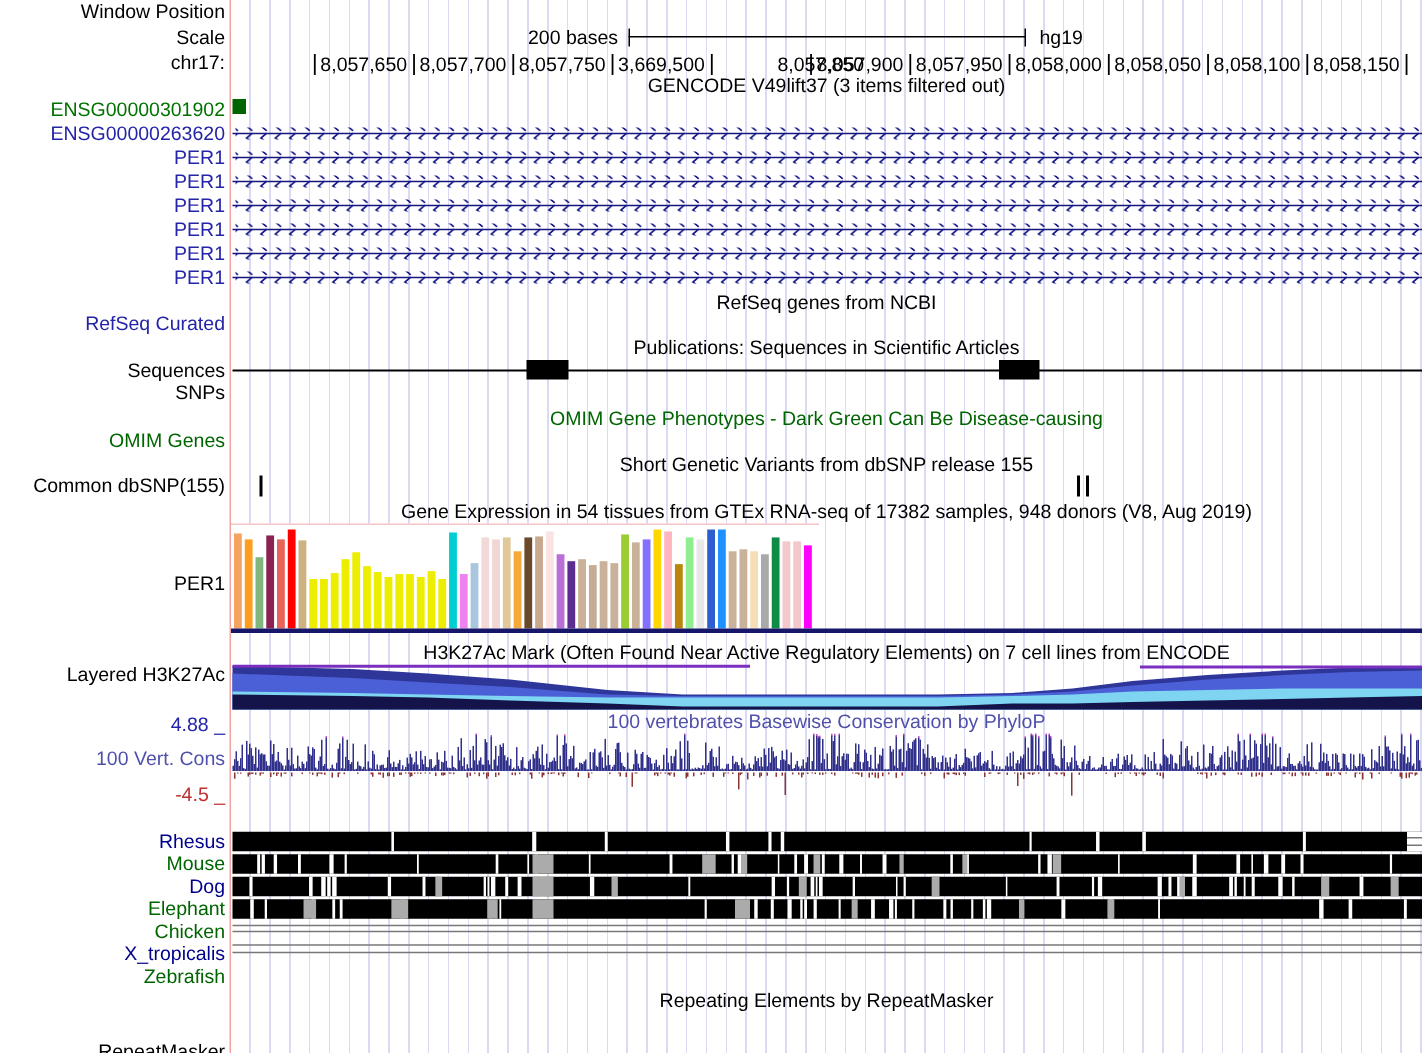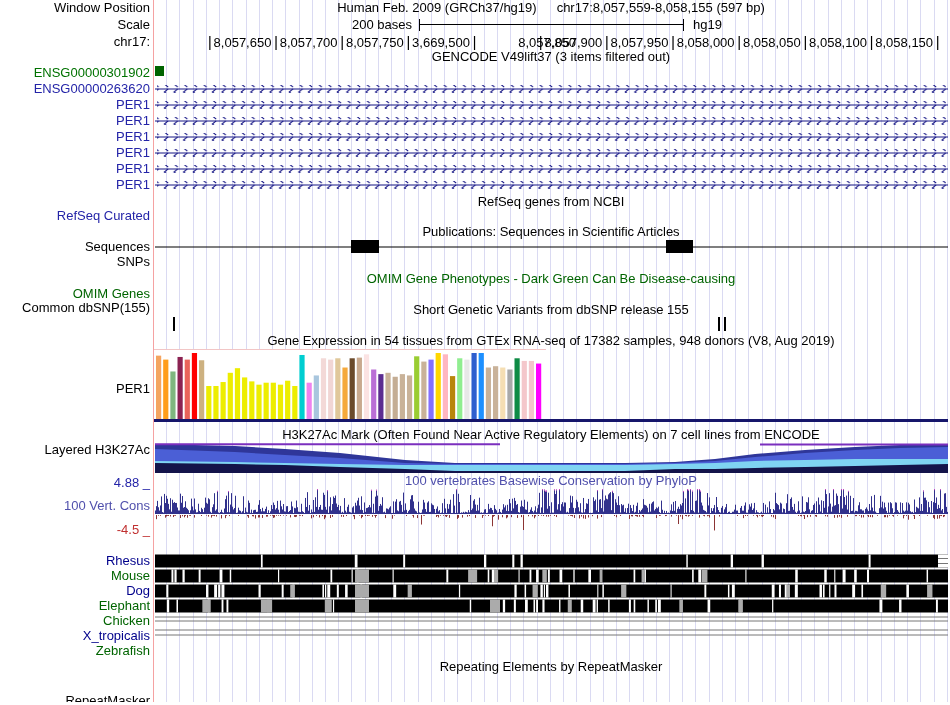--- a/index.html
+++ b/index.html
@@ -1349,23 +1349,20 @@
       <rect x="679.3269403010266" y="599.5" width="3.62134218291442" height="13" fill="#ABABAB"></rect>
       <rect x="202.35897605556949" y="599.5" width="8.363049092871625" height="13" fill="#ABABAB"></rect>
       <rect x="490" y="599.5" width="10" height="13" fill="#ABABAB"></rect>
       <line x1="155" y1="617" x2="948" y2="617" stroke="#777" stroke-width="1"></line>
       <line x1="155" y1="621" x2="948" y2="621" stroke="#777" stroke-width="1"></line>
       <line x1="155" y1="630" x2="948" y2="630" stroke="#777" stroke-width="1"></line>
       <line x1="155" y1="635" x2="948" y2="635" stroke="#777" stroke-width="1"></line>
     </svg>
 
   <div class="llabel c-black" style="top:1px">Window Position</div>
-  <div class="ctitle c-black" style="top:1px">
-    <span>Human Feb. 2009 (GRCh37/hg19)</span><span style="display:inline-block;width:20px"></span><span>chr17:8,057,559-8,058,155 (597 bp)</span>
-  </div>
 
   <div class="llabel c-black" style="top:18px">Scale</div>
   <div class="abs c-black" style="left:320px;top:18px;width:92px;text-align:right">200 bases</div>
   <div class="scalebar" style="left:419px;top:24px;width:265px;height:1.4px"></div>
   <div class="scalebar" style="left:419px;top:19px;width:1.4px;height:12px"></div>
   <div class="scalebar" style="left:683px;top:19px;width:1.4px;height:12px"></div>
   <div class="abs c-black" style="left:693px;top:18px">hg19</div>
 
   <div class="llabel c-black" style="top:35px">chr17:</div>
   <div id="ruler-labels">
@@ -1396,21 +1393,21 @@
   <div class="llabel c-blue" style="top:209px">RefSeq Curated</div>
 
   <div class="ctitle c-black" style="top:225px">Publications: Sequences in Scientific Articles</div>
   <div class="llabel c-black" style="top:240px">Sequences</div>
   <div class="llabel c-black" style="top:255px">SNPs</div>
 
   <div class="ctitle c-dgreen" style="top:272px">OMIM Gene Phenotypes - Dark Green Can Be Disease-causing</div>
   <div class="llabel c-dgreen" style="top:287px">OMIM Genes</div>
 
   <div class="ctitle c-black" style="top:303px">Short Genetic Variants from dbSNP release 155</div>
-  <div class="llabel c-black" style="top:301px">Common dbSNP(155)</div>
+  <div class="llabel c-black" style="top:317px">Common dbSNP(155)</div>
 
   <div class="ctitle c-black" style="top:334px">Gene Expression in 54 tissues from GTEx RNA-seq of 17382 samples, 948 donors (V8, Aug 2019)</div>
   <div class="llabel c-black" style="top:382px">PER1</div>
 
   <div class="ctitle c-black" style="top:428px">H3K27Ac Mark (Often Found Near Active Regulatory Elements) on 7 cell lines from ENCODE</div>
   <div class="llabel c-black" style="top:443px">Layered H3K27Ac</div>
 
   <div class="ctitle c-cons" style="top:474px">100 vertebrates Basewise Conservation by PhyloP</div>
   <div class="llabel c-blue" style="top:476px">4.88 _</div>
   <div class="llabel c-cons" style="top:499px">100 Vert. Cons</div>

